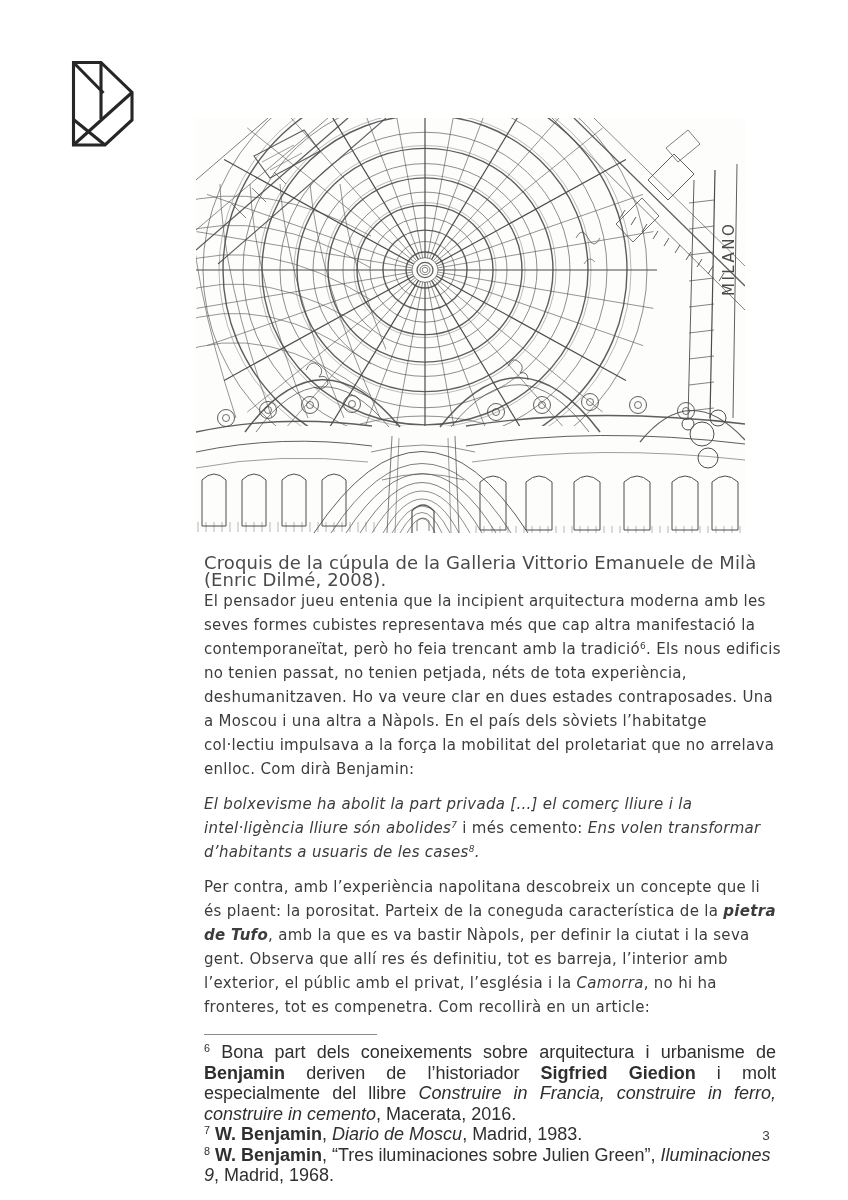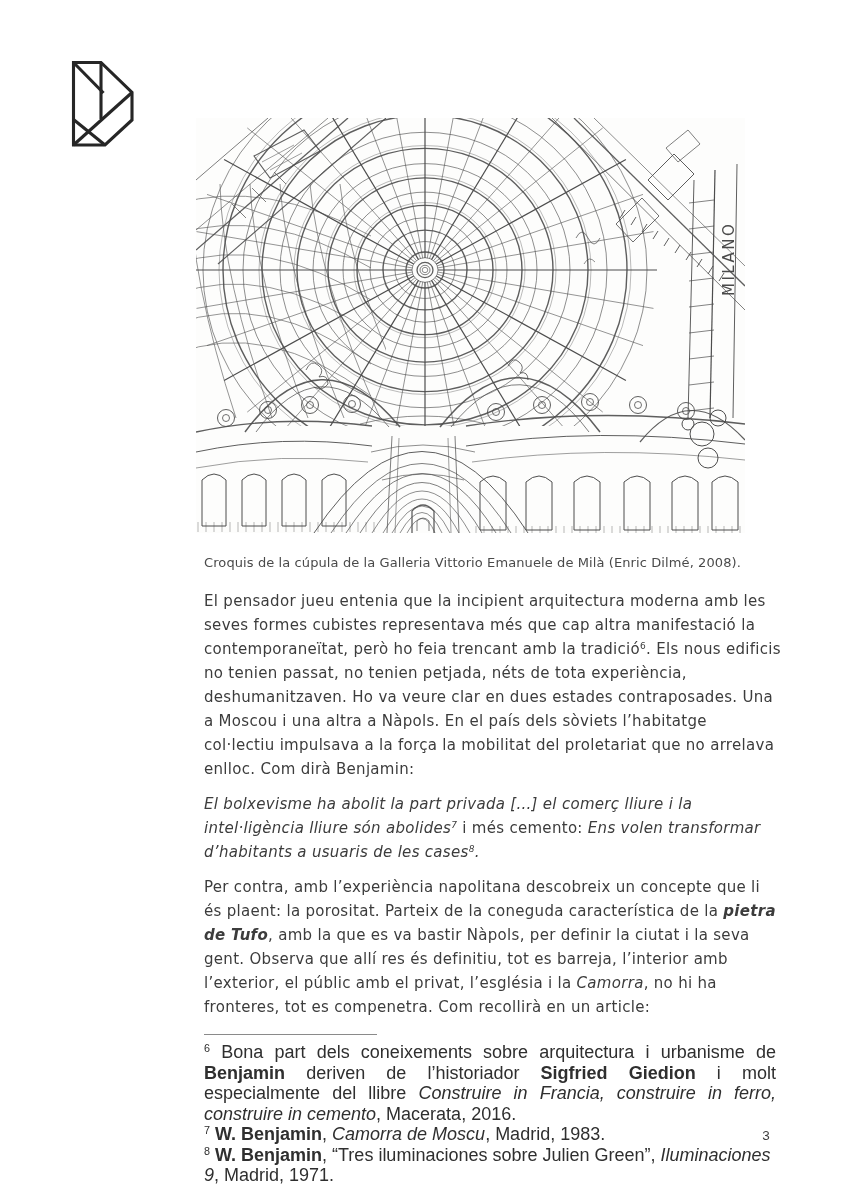--- a/index.html
+++ b/index.html
@@ -12,21 +12,21 @@
   .logo{position:absolute;left:60px;top:55px;width:90px;height:100px;}
 
   .figure{
     position:absolute;left:196px;top:118px;width:549px;height:415px;
     background:#fdfdfc;overflow:hidden;
   }
   .figure svg{display:block;width:549px;height:415px;}
 
   .caption{
     position:absolute;left:204px;top:554px;width:575px;
-    font-size:13px;line-height:17px;color:#4a4a4a;letter-spacing:.1px;
+    font-size:18px;line-height:17px;color:#4a4a4a;letter-spacing:.1px;
   }
 
   .bodytext{
     position:absolute;left:204px;top:589px;width:578px;
     font-size:15px;line-height:24px;letter-spacing:.3px;color:#3c3c3c;
   }
   .bodytext p{margin:0 0 11px 0;}
   .it{font-style:italic;}
   .bi{font-style:italic;font-weight:bold;}
   .b{font-weight:bold;}
@@ -312,18 +312,18 @@
 
   <div class="bodytext">
     <p><span>El pensador jueu entenia que la incipient arquitectura moderna amb les seves formes cubistes representava més que cap altra manifestació la contemporaneïtat, però ho feia trencant amb la tradició</span><span class="sup">6</span><span>. Els nous edificis no tenien passat, no tenien petjada, néts de tota experiència, deshumanitzaven. Ho va veure clar en dues estades contraposades. Una a Moscou i una altra a Nàpols. En el país dels sòviets l’habitatge col·lectiu impulsava a la força la mobilitat del proletariat que no arrelava enlloc. Com dirà Benjamin:</span></p>
     <p><span class="it">El bolxevisme ha abolit la part privada [...] el comerç lliure i la intel·ligència lliure són abolides</span><span class="sup it">7</span><span> i més cemento: </span><span class="it">Ens volen transformar d’habitants a usuaris de les cases</span><span class="sup it">8</span><span class="it">.</span></p>
     <p><span>Per contra, amb l’experiència napolitana descobreix un concepte que li és plaent: la porositat. Parteix de la coneguda característica de la </span><span class="bi">pietra de Tufo</span><span>, amb la que es va bastir Nàpols, per definir la ciutat i la seva gent. Observa que allí res és definitiu, tot es barreja, l’interior amb l’exterior, el públic amb el privat, l’església i la </span><span class="it">Camorra</span><span>, no hi ha fronteres, tot es compenetra. Com recollirà en un article:</span></p>
   </div>
 
   <div class="footnotes">
     <hr class="fn-sep">
     <p class="fn fn-just"><span class="sup">6</span><span> Bona part dels coneixements sobre arquitectura i urbanisme de </span><span class="b">Benjamin</span><span> deriven de l’historiador </span><span class="b">Sigfried Giedion</span><span> i molt especialmente del llibre </span><span class="it">Construire in Francia, construire in ferro, construire in cemento</span><span>, Macerata, 2016.</span></p>
-    <p class="fn"><span class="sup">7</span><span> </span><span class="b">W. Benjamin</span><span>, </span><span class="it">Camorra de Moscu</span><span>, Madrid, 1983.</span></p>
-    <p class="fn"><span class="sup">8</span><span> </span><span class="b">W. Benjamin</span><span>, “Tres iluminaciones sobre Julien Green”, </span><span class="it">Iluminaciones 9</span><span>, Madrid, 1971.</span></p>
+    <p class="fn"><span class="sup">7</span><span> </span><span class="b">W. Benjamin</span><span>, </span><span class="it">Diario de Moscu</span><span>, Madrid, 1983.</span></p>
+    <p class="fn"><span class="sup">8</span><span> </span><span class="b">W. Benjamin</span><span>, “Tres iluminaciones sobre Julien Green”, </span><span class="it">Iluminaciones 9</span><span>, Madrid, 1968.</span></p>
   </div>
 
   <div class="pagenum">3</div>
 </div>
 
 </body></html>

